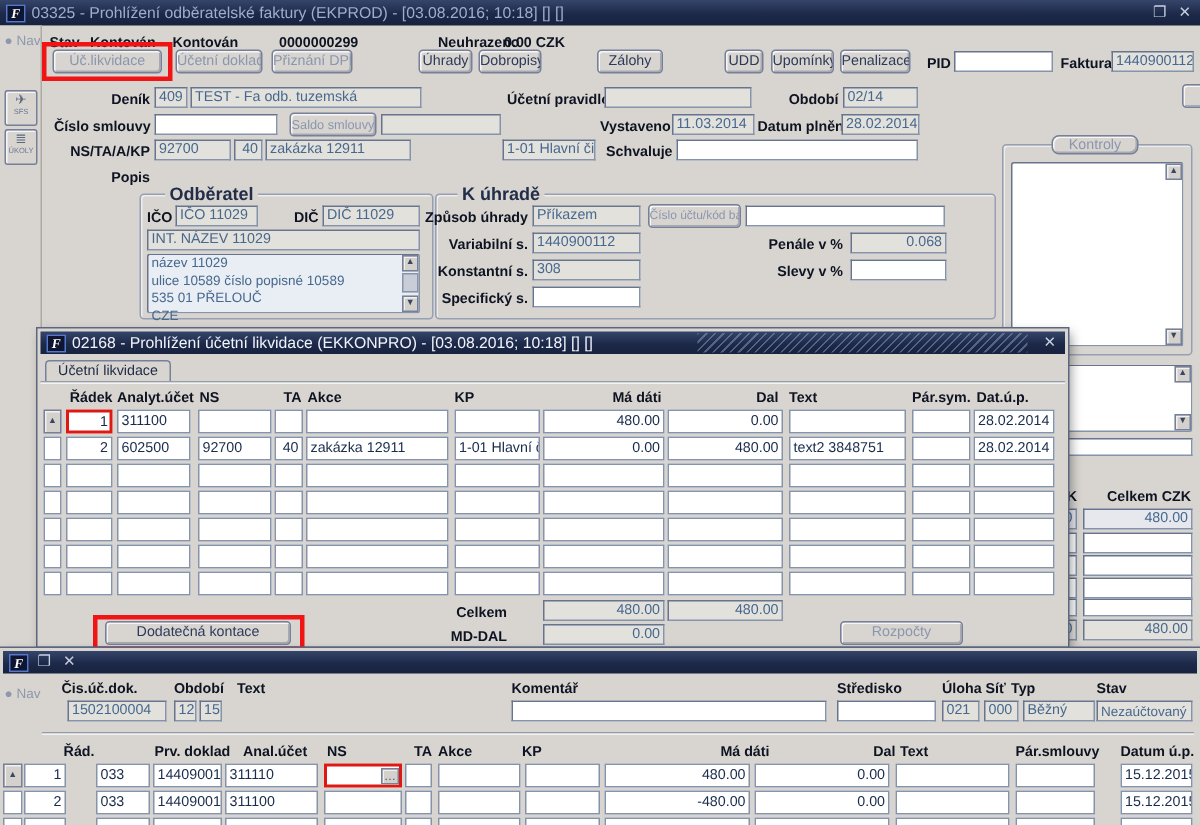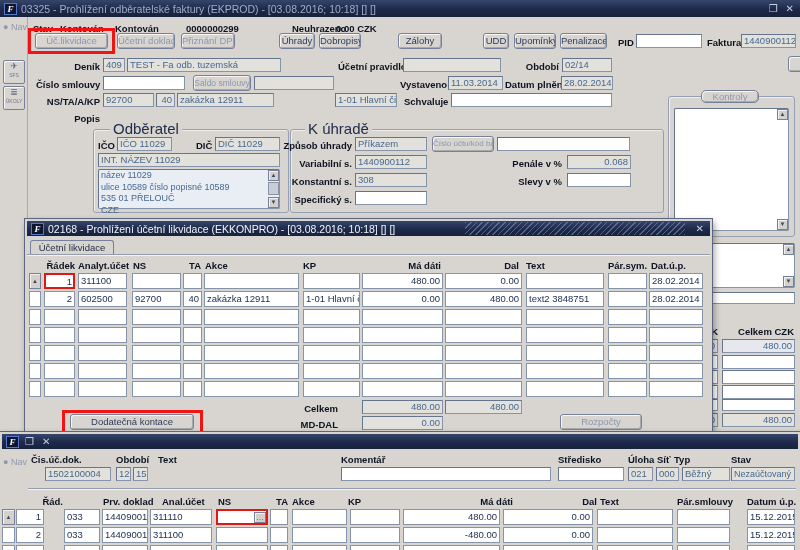--- a/index.html
+++ b/index.html
@@ -13,21 +13,21 @@
 .hatch{position:absolute;background:repeating-linear-gradient(135deg,rgba(150,170,210,.45) 0 1px,transparent 1px 4px)}
 .lbl{position:absolute;font-size:9.5px;font-weight:bold;color:#0d1321;white-space:nowrap;line-height:11px}
 .r{text-align:right}
 .fld{position:absolute;height:14px;line-height:12px;font-size:9.5px;color:#23406a;background:#fff;border:1px solid #8593ab;border-top-color:#66748e;border-left-color:#66748e;padding:0 2px;white-space:nowrap;overflow:hidden}
 .ro{background:#e3e1dc;color:#47688e}
 .bl{background:#cde1f8;color:#16294a}
 .num{text-align:right}
 .btn{position:absolute;height:16px;font-size:9.5px;line-height:14px;color:#2c3a59;background:#d8d5d0;border:1px solid #76809a;border-radius:3px;box-shadow:inset 1px 1px 0 #f7f6f4,inset -1px -1px 0 #a8aab2;text-align:center;white-space:nowrap;overflow:hidden}
 .dis{color:#8b96ae}
 .grp{position:absolute;border:1px solid #96a0b4;border-radius:3px;box-shadow:inset 1px 1px 0 #efede9}
-.gt{position:absolute;font-size:15px;font-weight:normal;color:#222d4a;background:#d8d5d0;padding:0 3px;line-height:10px}
+.gt{position:absolute;font-size:12px;font-weight:bold;color:#222d4a;background:#d8d5d0;padding:0 3px;line-height:10px}
 .th{position:absolute;font-size:9.5px;font-weight:bold;color:#0d1321;white-space:nowrap;line-height:11px}
 .cell{position:absolute;height:16px;line-height:14px;font-size:9.5px;color:#1a2c4c;background:#fff;border:1px solid #8593ab;padding:0 2px;white-space:nowrap;overflow:hidden}
 .redfocus{border:2px solid #de1812;padding:0 1px}
 .annot{position:absolute;border:3px solid #f01414;z-index:60;pointer-events:none}
 .win{position:absolute;background:#d8d5d0;box-shadow:0 0 0 1px #5c6680,2px 3px 7px rgba(0,0,0,.4)}
 .sbb{position:absolute;width:11px;height:11px;background:#d4d1cc;border:1px solid #76809a;box-shadow:inset 1px 1px 0 #f2f1ee;font-size:6px;line-height:9px;text-align:center;color:#3a4764}
 .sbt{position:absolute;width:11px;background:#c9cdd7;border:1px solid #8a94a8}
 .wbox{position:absolute;background:#fff;border:1px solid #8593ab;border-top-color:#66748e;border-left-color:#66748e;border-radius:2px}
 .addr{font-size:9px;line-height:9.5px;color:#47688e;padding:1px 2px;white-space:nowrap}
 .navl{position:absolute;font-size:9px;color:#8e98ac;white-space:nowrap}
@@ -292,21 +292,21 @@
   </div>
 
   <div class="win" style="left:0;top:432px;width:800px;height:118px;z-index:20">
     <div class="tbar" style="left:2px;top:2px;width:796px;height:15px">
       <span class="appico">F</span>
       <span class="wctl">❐</span>
       <span class="wctl">✕</span>
     </div>
     <span class="navl" style="left:3px;top:25px"><span>●</span> <span>Nav</span></span>
 
-    <span class="lbl" style="left:31px;top:22px">Čis.úč.dok.</span>
+    <span class="lbl" style="left:41px;top:22px">Čis.úč.dok.</span>
     <span class="lbl" style="left:116px;top:22px">Období</span>
     <span class="lbl" style="left:158px;top:22px">Text</span>
     <span class="lbl" style="left:341px;top:22px">Komentář</span>
     <span class="lbl" style="left:558px;top:22px">Středisko</span>
     <span class="lbl" style="left:628px;top:22px">Úloha</span>
     <span class="lbl" style="left:657px;top:22px">Síť</span>
     <span class="lbl" style="left:674px;top:22px">Typ</span>
     <span class="lbl" style="left:731px;top:22px">Stav</span>
 
     <span class="fld ro" style="left:45px;top:35px;width:66px">1502100004</span>

